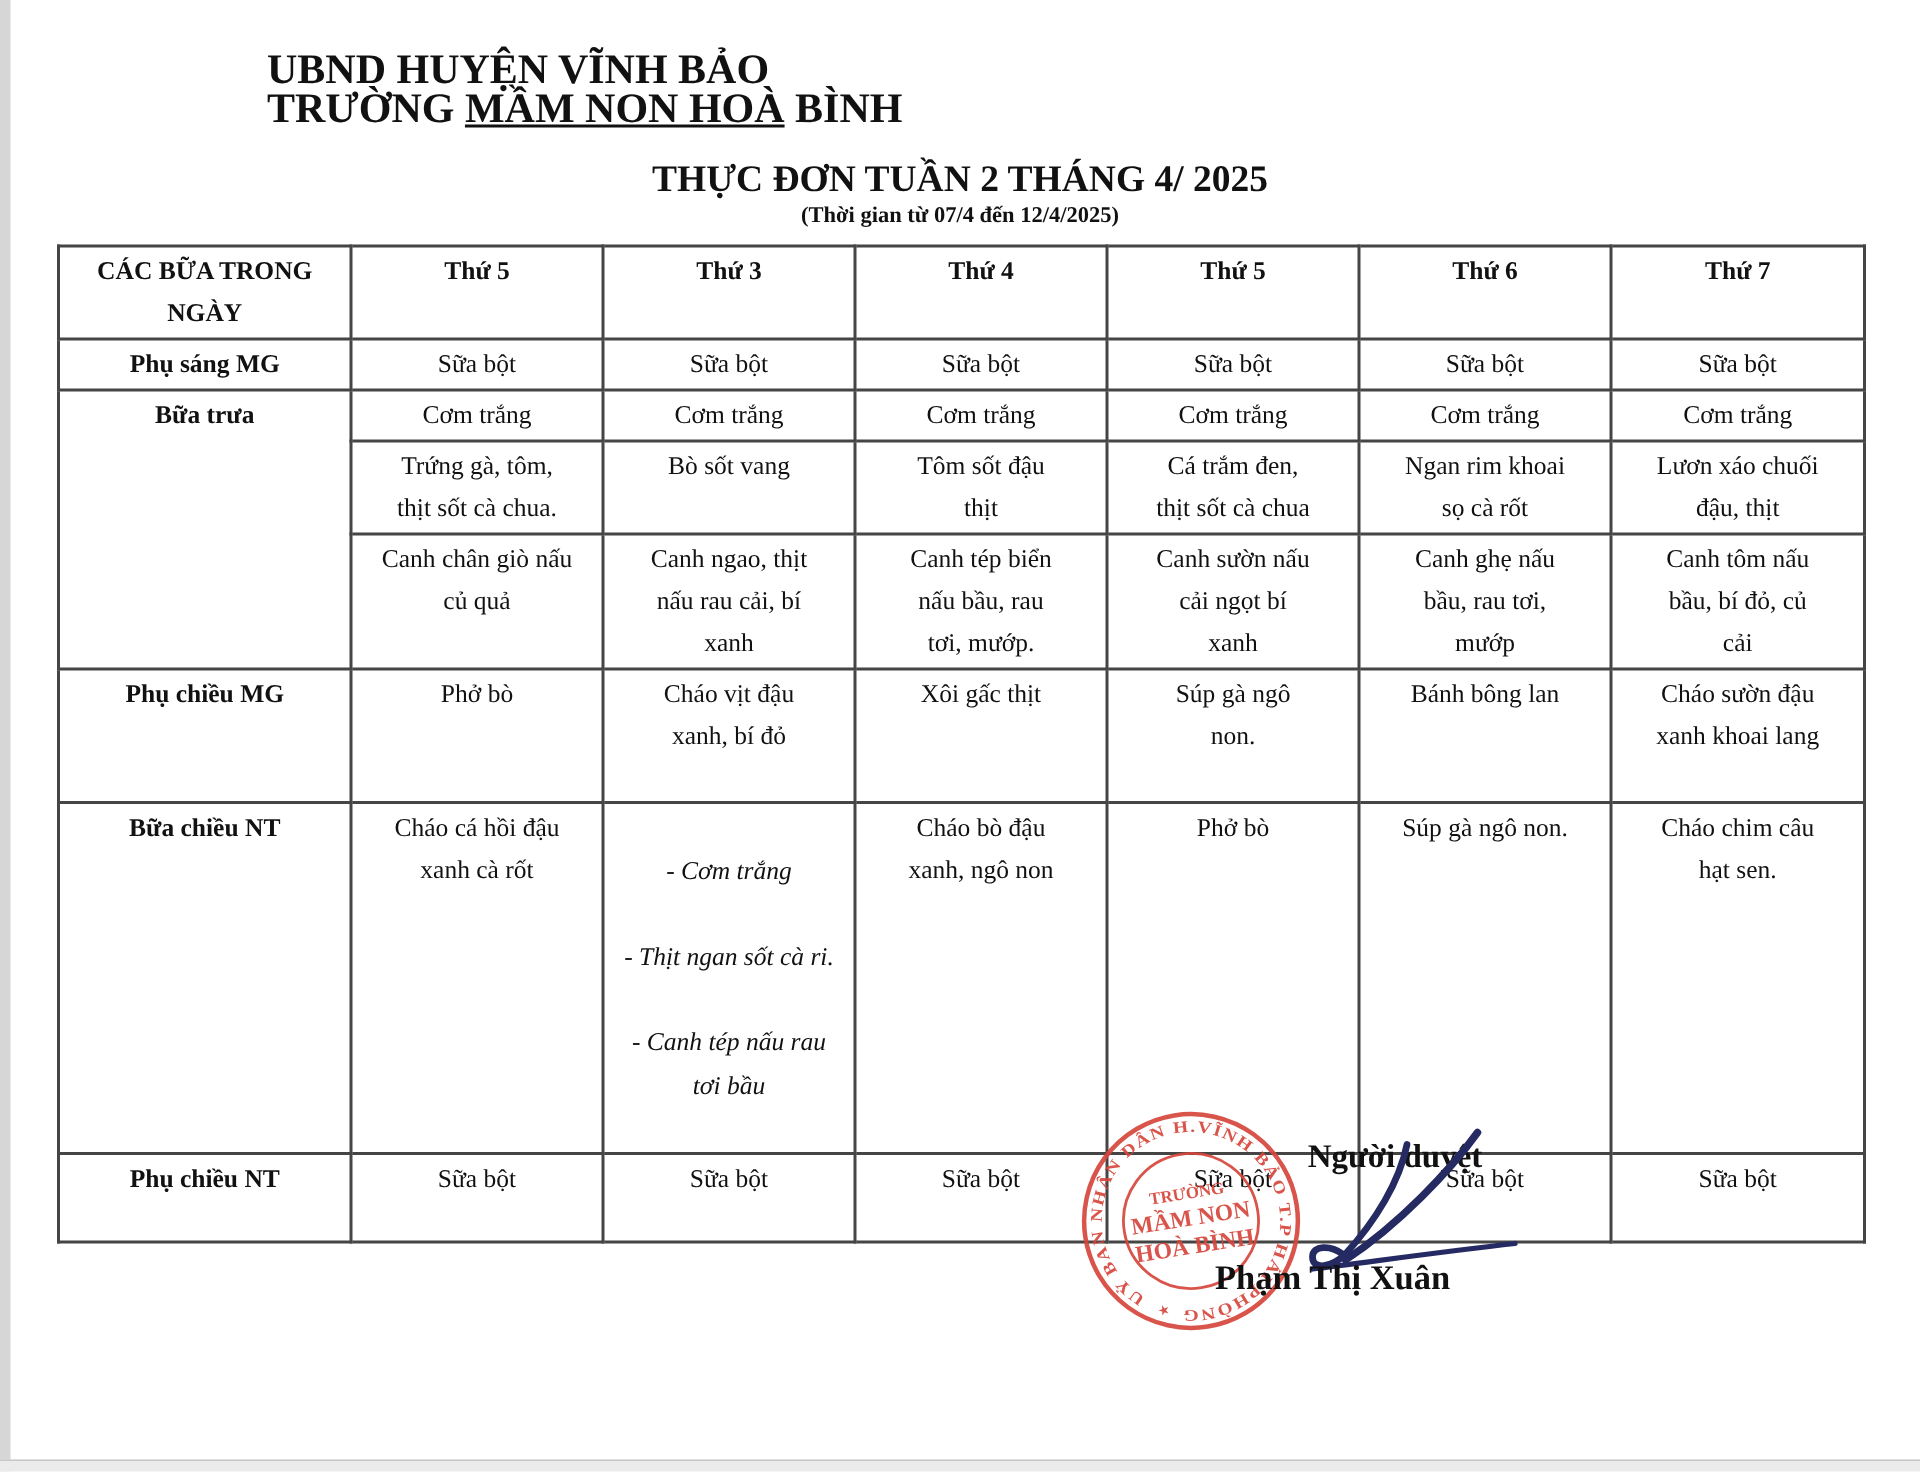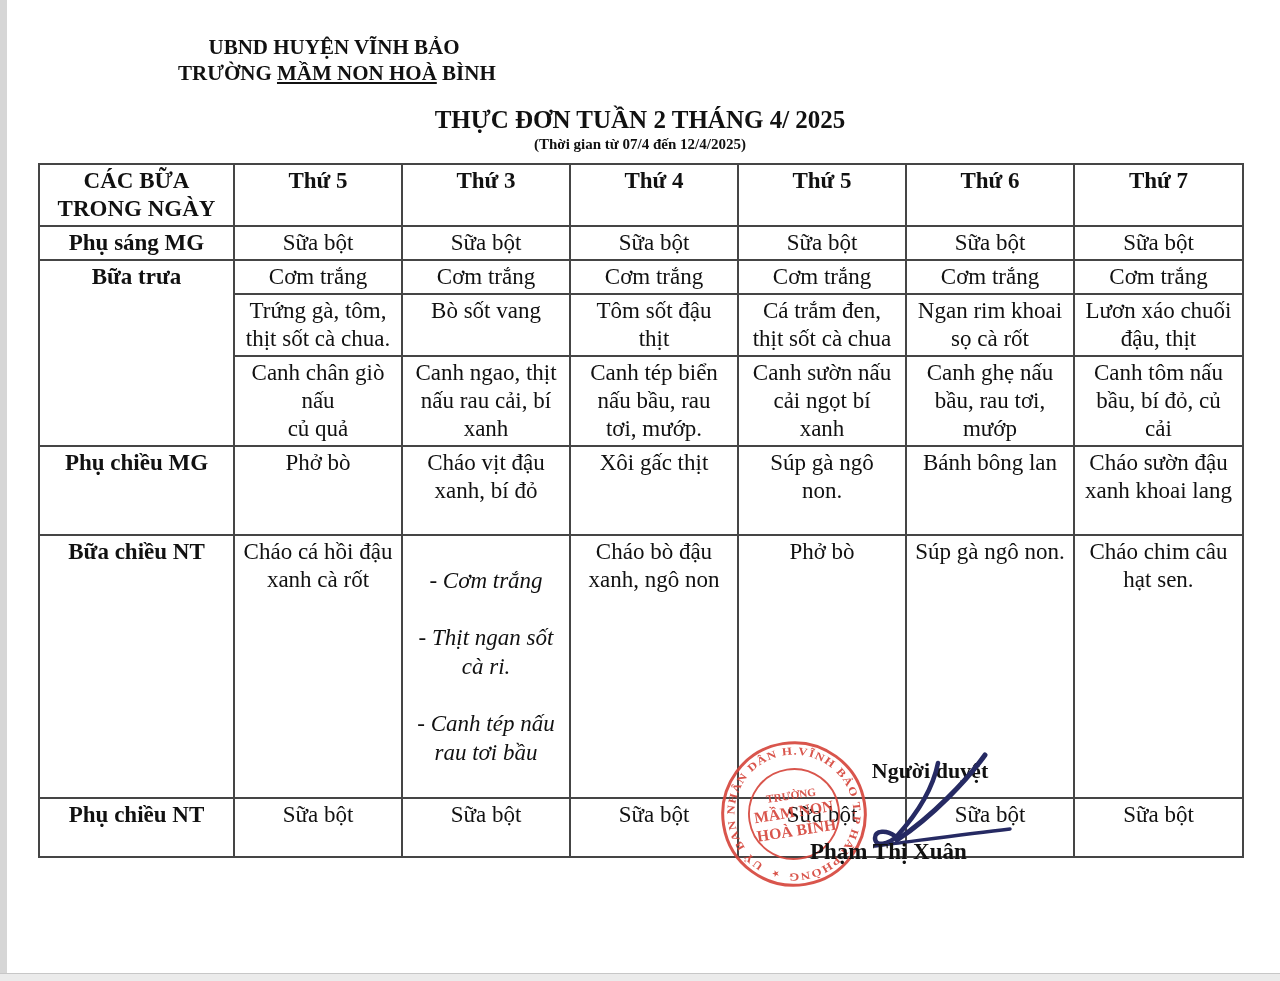--- a/index.html
+++ b/index.html
@@ -6,41 +6,41 @@
   body {
     width:1280px; height:981px; position:relative; overflow:hidden;
     background:#ffffff; color:#111;
     font-family:"Liberation Serif", serif;
   }
   .edge-left  { position:absolute; left:0; top:0; width:7px; height:981px; background:#d6d6d6; }
   .edge-bottom{ position:absolute; left:0; top:973px; width:1280px; height:8px; background:#ebebeb; border-top:1px solid #c7c7c7; }
 
   .org-block {
     position:absolute; left:178px; top:34px; width:312px;
-    text-align:center; font-weight:bold; font-size:21px; line-height:26px;
+    text-align:center; font-weight:bold; font-size:28px; line-height:26px;
     white-space:nowrap;
   }
   .org-block .u { text-decoration:underline;margin-top:12px; }
 
   .doc-title {
     position:absolute; left:0; top:106px; width:1280px;
     text-align:center; font-weight:bold; font-size:25px;
   }
   .doc-subtitle {
     position:absolute; left:0; top:136px; width:1280px;
     text-align:center; font-weight:bold; font-size:15px;
   }
 
   table.menu {
     position:absolute; left:38px; top:163px; width:1204px;
     border-collapse:collapse; table-layout:fixed;
   }
   table.menu td {
     border:2px solid #454545;
-    font-size:23px; line-height:28px;
+    font-size:17px; line-height:28px;
     text-align:center; vertical-align:top;
     padding:2px 7px;
     white-space:pre-line;
     overflow:hidden;
   }
   td.lbl { font-weight:bold; font-size:20px; }
   td.corner { font-weight:bold; font-size:19px; vertical-align:middle; line-height:25px; }
   td.day { font-weight:bold; font-size:20px; }
   td.vmid { vertical-align:middle; }
   td.left { text-align:left; }

